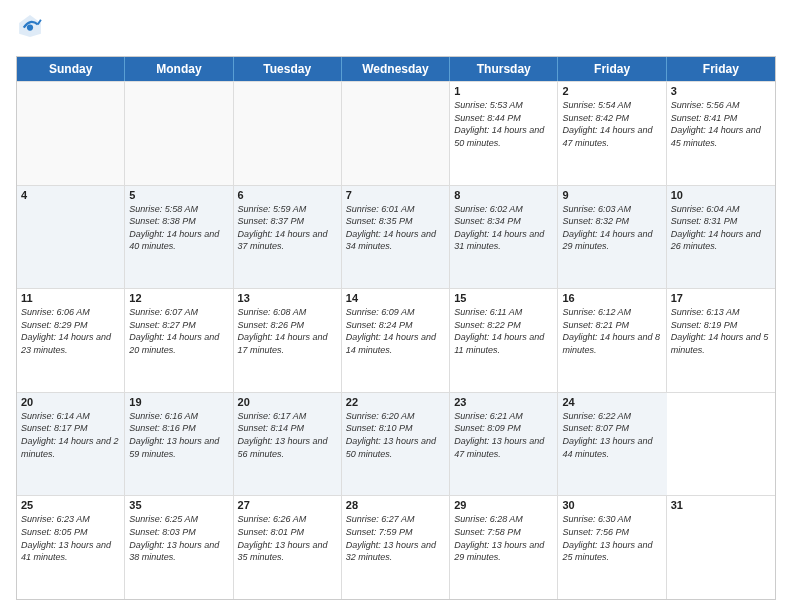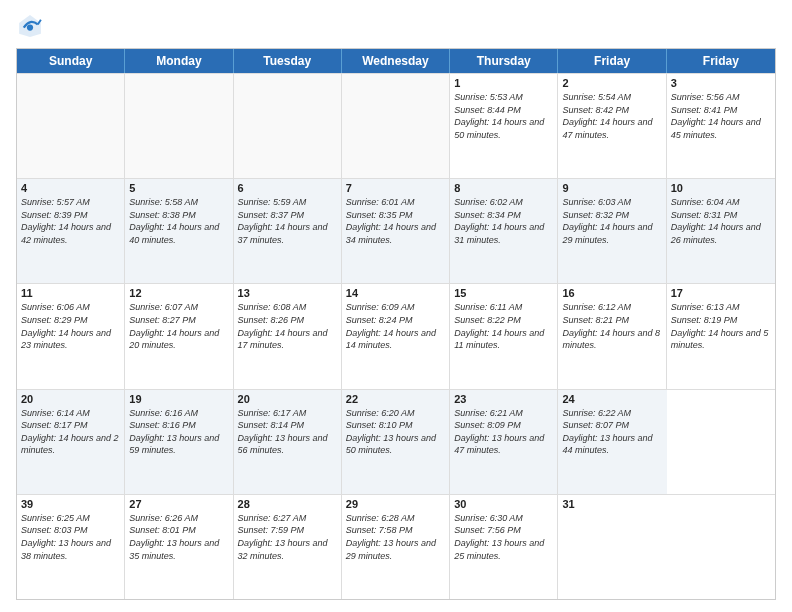--- a/index.html
+++ b/index.html
@@ -9,20 +9,21 @@
       width: 792px;
       height: 612px;
       overflow: hidden;
     }
     .page {
       width: 792px;
       height: 612px;
       padding: 12px 16px;
       display: flex;
       flex-direction: column;
+      gap: 8px;
     }
     .header {
       display: flex;
       justify-content: space-between;
       align-items: flex-start;
       margin-bottom: 8px;
     }
     .logo {
       display: flex;
       align-items: center;
@@ -158,21 +159,20 @@
             <div class="cell-info">Sunrise: 5:54 AM<br>Sunset: 8:42 PM<br>Daylight: 14 hours and 47 minutes.</div>
           </div>
           <div class="cal-cell">
             <div class="day-num">3</div>
             <div class="cell-info">Sunrise: 5:56 AM<br>Sunset: 8:41 PM<br>Daylight: 14 hours and 45 minutes.</div>
           </div>
         </div>
         <div class="cal-row">
           <div class="cal-cell alt-bg">
             <div class="day-num">4</div>
-            <div class="cell-info">Sunrise: 5:57 AM<br>Sunset: 8:39 PM<br>Daylight: 14 hours and 42 minutes.</div>
           </div>
           <div class="cal-cell alt-bg">
             <div class="day-num">5</div>
             <div class="cell-info">Sunrise: 5:58 AM<br>Sunset: 8:38 PM<br>Daylight: 14 hours and 40 minutes.</div>
           </div>
           <div class="cal-cell alt-bg">
             <div class="day-num">6</div>
             <div class="cell-info">Sunrise: 5:59 AM<br>Sunset: 8:37 PM<br>Daylight: 14 hours and 37 minutes.</div>
           </div>
           <div class="cal-cell alt-bg">
@@ -243,21 +243,25 @@
             <div class="day-num">23</div>
             <div class="cell-info">Sunrise: 6:21 AM<br>Sunset: 8:09 PM<br>Daylight: 13 hours and 47 minutes.</div>
           </div>
           <div class="cal-cell alt-bg">
             <div class="day-num">24</div>
             <div class="cell-info">Sunrise: 6:22 AM<br>Sunset: 8:07 PM<br>Daylight: 13 hours and 44 minutes.</div>
           </div>
         </div>
         <div class="cal-row">
           <div class="cal-cell">
-            <div class="day-num">39</div>
+            <div class="day-num">25</div>
+            <div class="cell-info">Sunrise: 6:23 AM<br>Sunset: 8:05 PM<br>Daylight: 13 hours and 41 minutes.</div>
+          </div>
+          <div class="cal-cell">
+            <div class="day-num">35</div>
             <div class="cell-info">Sunrise: 6:25 AM<br>Sunset: 8:03 PM<br>Daylight: 13 hours and 38 minutes.</div>
           </div>
           <div class="cal-cell">
             <div class="day-num">27</div>
             <div class="cell-info">Sunrise: 6:26 AM<br>Sunset: 8:01 PM<br>Daylight: 13 hours and 35 minutes.</div>
           </div>
           <div class="cal-cell">
             <div class="day-num">28</div>
             <div class="cell-info">Sunrise: 6:27 AM<br>Sunset: 7:59 PM<br>Daylight: 13 hours and 32 minutes.</div>
           </div>

